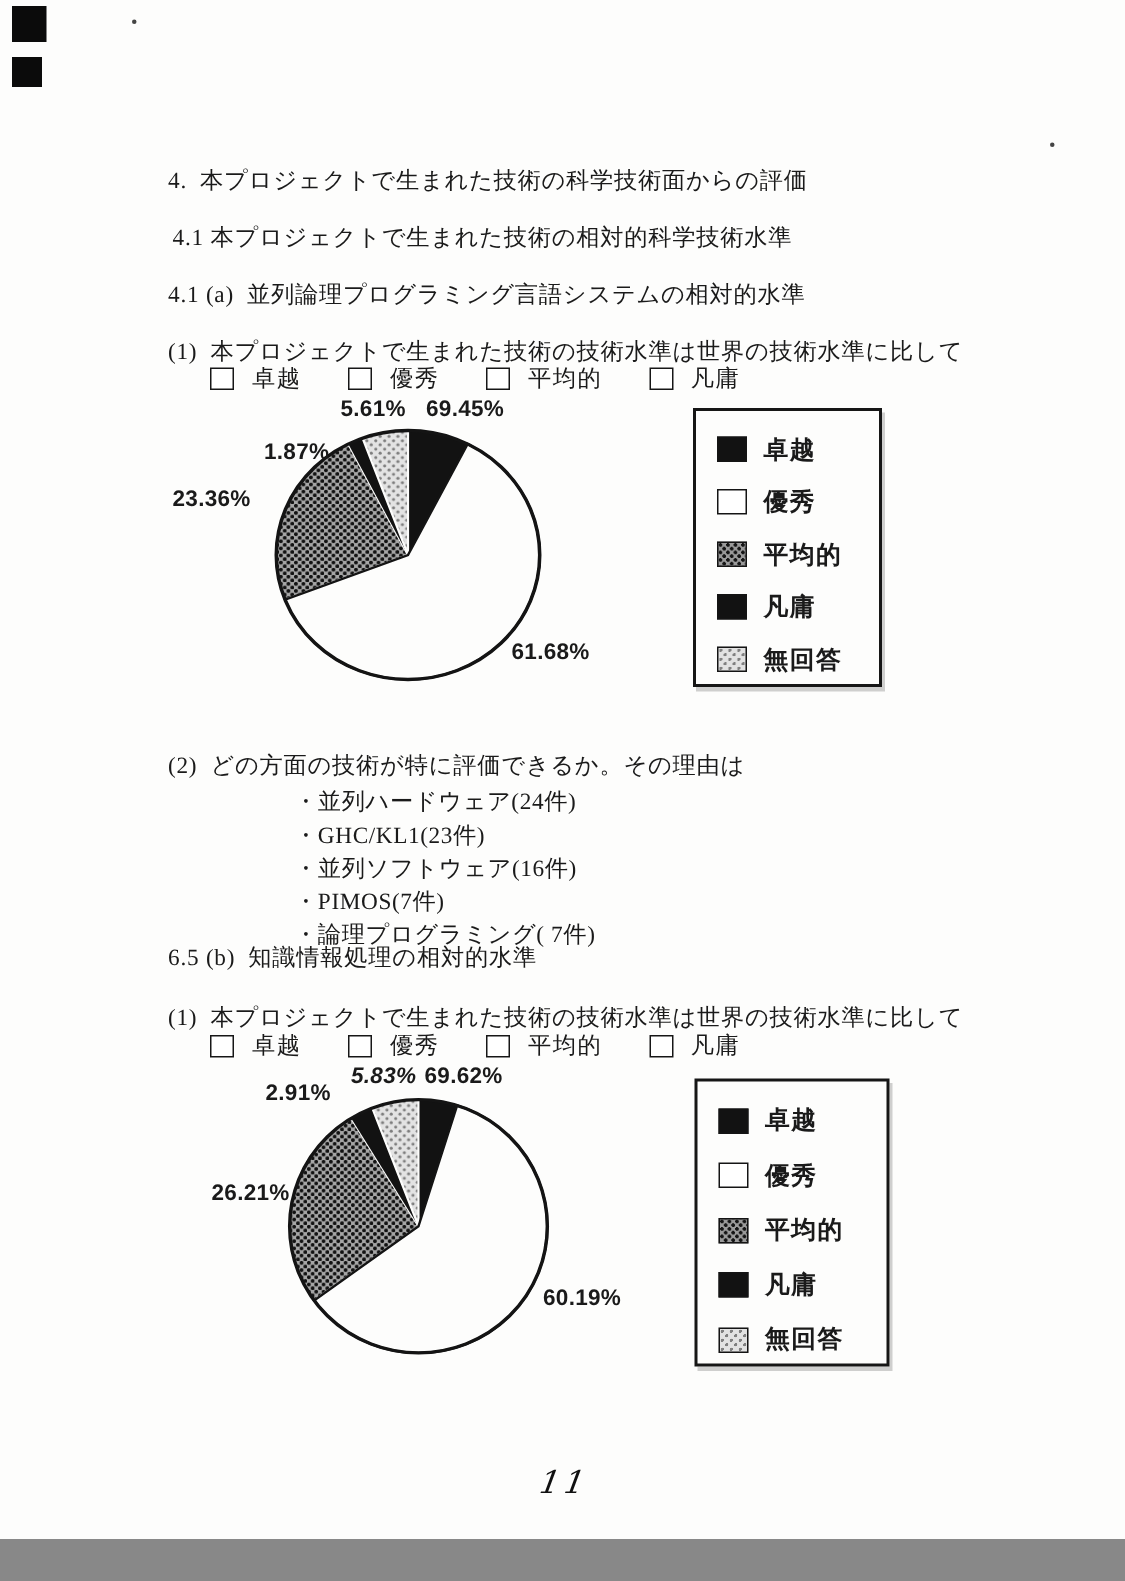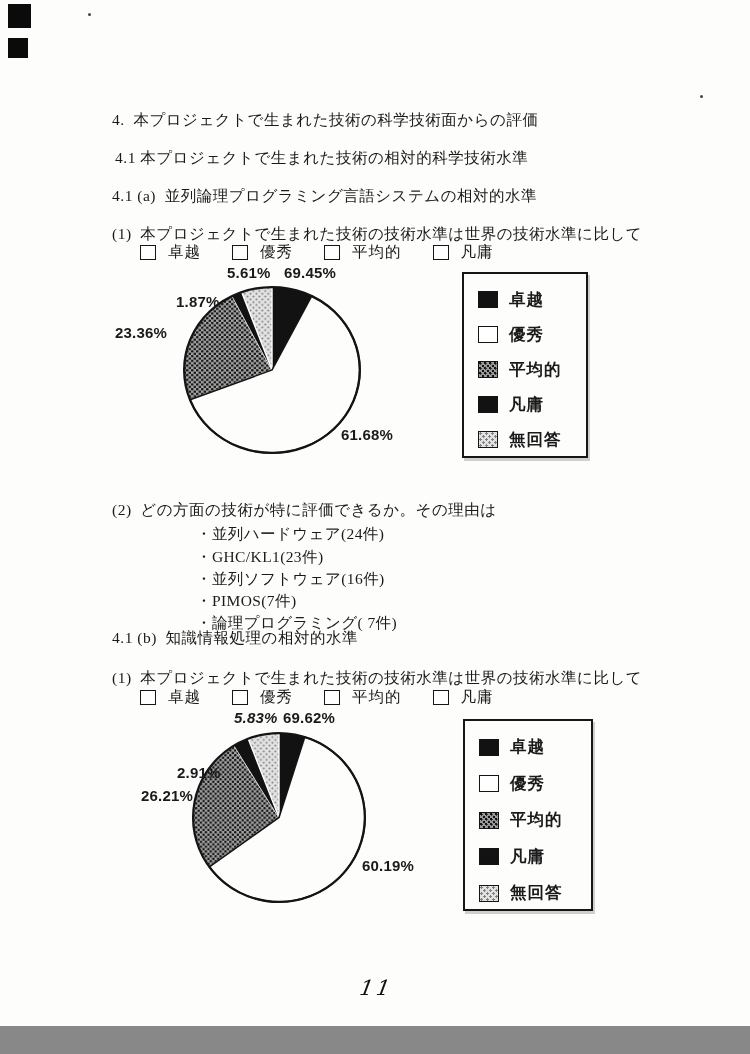--- a/index.html
+++ b/index.html
@@ -151,21 +151,21 @@
     </div>
   </div>
 
   <div class="q q-a2">(2)  どの方面の技術が特に評価できるか。その理由は</div>
   <div class="list-item" style="top:524px;">・並列ハードウェア(24件)</div>
   <div class="list-item" style="top:547px;">・GHC/KL1(23件)</div>
   <div class="list-item" style="top:569px;">・並列ソフトウェア(16件)</div>
   <div class="list-item" style="top:591px;">・PIMOS(7件)</div>
   <div class="list-item" style="top:613px;">・論理プログラミング( 7件)</div>
 
-  <div class="h h-41b">4.1 (b)  知識情報処理の相対的水準</div>
+  <div class="h h-41b">6.5 (b)  知識情報処理の相対的水準</div>
 
   <div class="q q-b1">(1)  本プロジェクトで生まれた技術の技術水準は世界の技術水準に比して</div>
 
   <div class="optrow row-b">
     <span class="opt">
       <span class="cb"></span>
       <span class="optlabel">卓越</span>
     </span>
     <span class="opt">
       <span class="cb"></span>
@@ -197,21 +197,21 @@
     <g class="slices">
         <path d="M100,100 L100.00,3.50 A96.5,96.5 0 0 1 128.95,7.95 Z" fill="#121212"></path>
         <path d="M100,100 L128.95,7.95 A96.5,96.5 0 1 1 21.79,156.52 Z" fill="#fdfdfc"></path>
         <path d="M100,100 L21.79,156.52 A96.5,96.5 0 0 1 49.58,17.72 Z" fill="url(#ht-dark-1)" stroke="#fdfdfc" stroke-width="1.6"></path>
         <path d="M100,100 L49.58,17.72 A96.5,96.5 0 0 1 65.38,9.92 Z" fill="#121212"></path>
         <path d="M100,100 L65.38,9.92 A96.5,96.5 0 0 1 99.94,3.50 Z" fill="url(#ht-light-1)" stroke="#fdfdfc" stroke-width="1.6"></path>
         <path d="M100,100 L128.95,7.95 A96.5,96.5 0 1 1 21.79,156.52 Z" fill="none" stroke="#141414" stroke-width="1.8"></path>
         <circle cx="100" cy="100" r="96.5" fill="none" stroke="#141414" stroke-width="2.6"></circle>
       </g>
   </svg>
-  <div class="plabel" style="left:177px;top:720px;margin-top:44px;">2.91%</div>
+  <div class="plabel" style="left:177px;top:720px;">2.91%</div>
   <div class="plabel" style="left:234px;top:709px;font-style:italic;">5.83%</div>
   <div class="plabel" style="left:283px;top:709px;">69.62%</div>
   <div class="plabel" style="left:114px;top:787px;margin-left:27px;">26.21%</div>
   <div class="plabel" style="left:362px;top:857px;">60.19%</div>
 
   <div class="legend legend-b">
     <div class="lrow">
       <span class="sw sw-solid-black"></span>
       <span class="llabel">卓越</span>
     </div>

